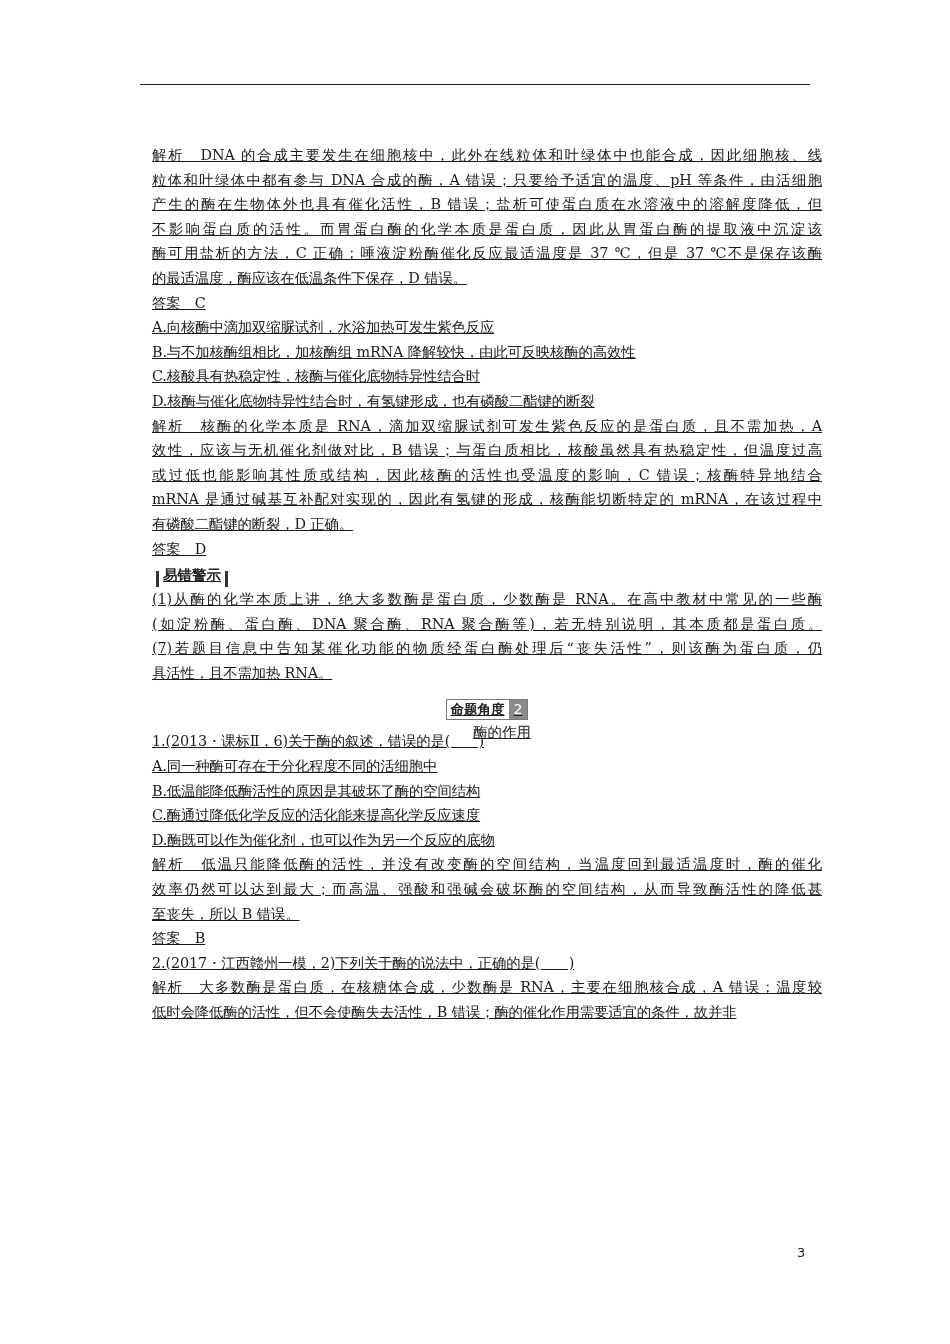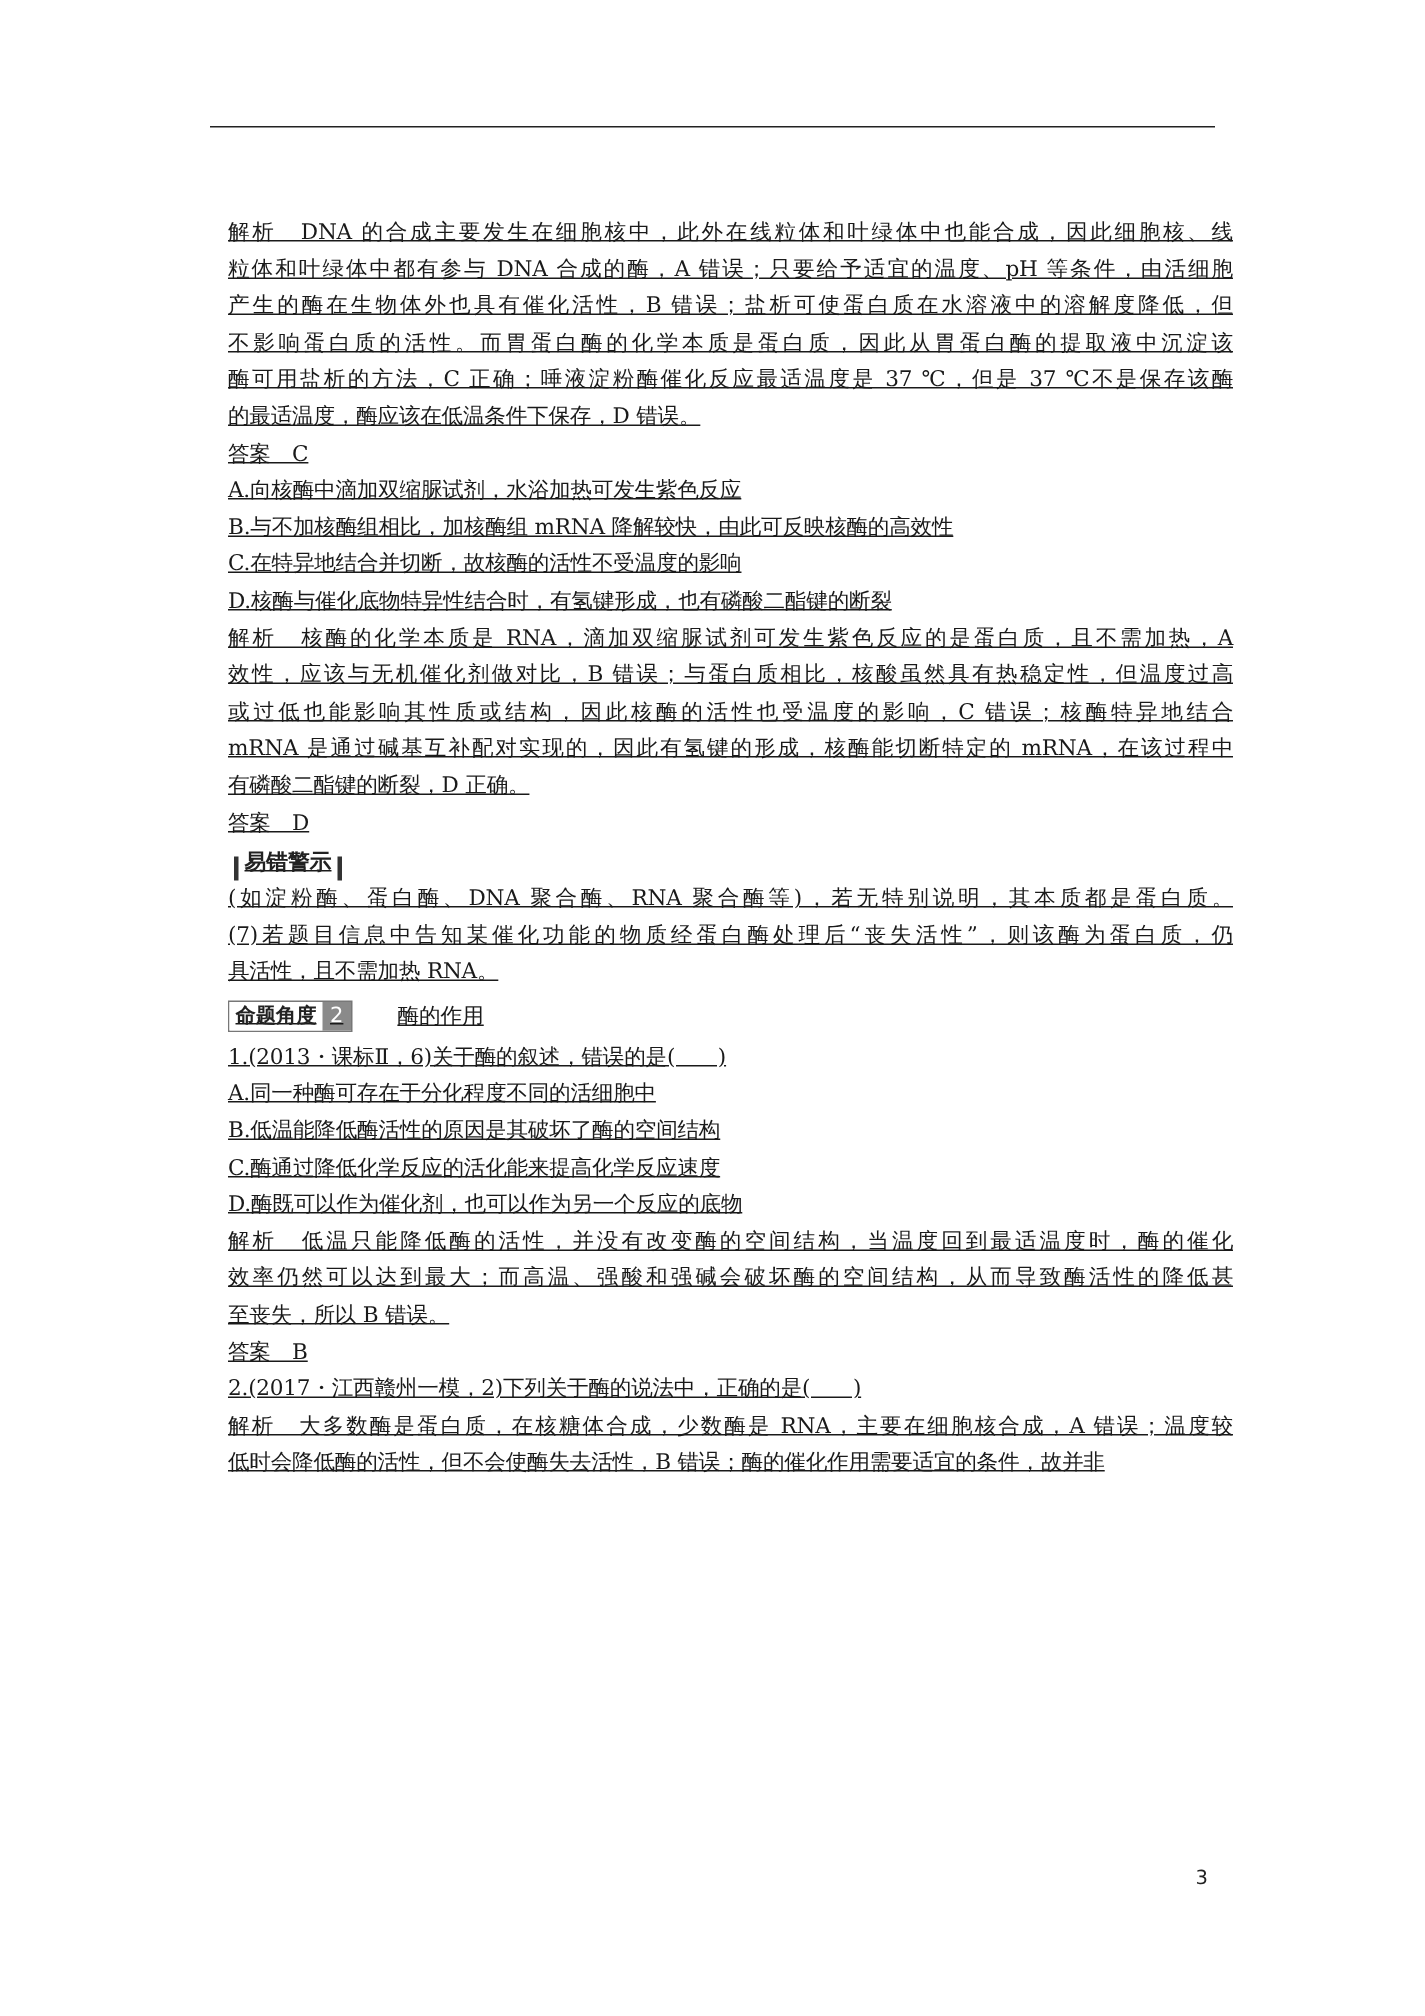--- a/index.html
+++ b/index.html
@@ -5,21 +5,21 @@
   html, body { margin: 0; padding: 0; background: #ffffff; }
   body { width: 950px; height: 1344px; position: relative; overflow: hidden;
          font-family: "DejaVu Serif", "Liberation Serif", serif; color: #1a1a1a; }
   .rule { position: absolute; left: 140px; top: 84px; width: 670px; height: 0; border-top: 1.5px solid #222; }
   .content { position: absolute; left: 152px; top: 143px; width: 670px; font-size: 14.4px; line-height: 24.6px; text-decoration: underline; }
   .line { white-space: nowrap; height: 24.6px; overflow: visible; letter-spacing: -0.15px; }
   .just { text-align: justify; text-align-last: justify; }
   .warn { display: flex; align-items: flex-end; height: 26px; font-family: "DejaVu Sans", sans-serif;
           font-weight: bold; font-size: 14.5px; color: #222; }
   .warn .bar { display: inline-block; width: 3px; height: 16px; background: #333; margin: 0 4px; }
-  .badge-row { display: flex; align-items: center; height: 30px; margin-top: 2px; }
+  .badge-row { display: flex; align-items: center; height: 30px; margin-top: 14px; flex-direction: column; }
   .badge { display: inline-flex; align-items: stretch; border: 1px solid #777; height: 19px; }
   .badge .lbl { font-family: "DejaVu Sans", sans-serif; font-weight: bold; font-size: 13.5px; color: #222;
                 padding: 0 4px; line-height: 19px; background: #fff; }
   .badge .num { font-family: "DejaVu Sans", sans-serif; font-size: 14px; color: #fff; background: #8a8a8a;
                 padding: 0 5px; line-height: 19px; }
   .badge-title { margin-left: 30px; font-size: 14.4px; }
   .page-num { position: absolute; left: 797px; top: 1245px; font-family: "DejaVu Sans", sans-serif; font-size: 13px; color: #222; }
 </style>
 </head>
 <body>
@@ -34,39 +34,40 @@
       <div class="line just">不影响蛋白质的活性。而胃蛋白酶的化学本质是蛋白质，因此从胃蛋白酶的提取液中沉淀该</div>
       <div class="line just">酶可用盐析的方法，C 正确；唾液淀粉酶催化反应最适温度是 37 ℃，但是 37 ℃不是保存该酶</div>
       <div class="line">的最适温度，酶应该在低温条件下保存，D 错误。</div>
     </div>
     <div>
       <div class="line">答案　C</div>
     </div>
     <div>
       <div class="line">A.向核酶中滴加双缩脲试剂，水浴加热可发生紫色反应</div>
       <div class="line">B.与不加核酶组相比，加核酶组 mRNA 降解较快，由此可反映核酶的高效性</div>
-      <div class="line">C.在特异地结合并切断，故核酶的活性不受温度的影响</div>
+      <div class="line">C.核酸具有热稳定性，核酶与催化底物特异性结合时</div>
       <div class="line">D.核酶与催化底物特异性结合时，有氢键形成，也有磷酸二酯键的断裂</div>
     </div>
     <div>
       <div class="line just">解析　核酶的化学本质是 RNA，滴加双缩脲试剂可发生紫色反应的是蛋白质，且不需加热，A</div>
       <div class="line just">效性，应该与无机催化剂做对比，B 错误；与蛋白质相比，核酸虽然具有热稳定性，但温度过高</div>
       <div class="line just">或过低也能影响其性质或结构，因此核酶的活性也受温度的影响，C 错误；核酶特异地结合</div>
       <div class="line just">mRNA 是通过碱基互补配对实现的，因此有氢键的形成，核酶能切断特定的 mRNA，在该过程中</div>
       <div class="line">有磷酸二酯键的断裂，D 正确。</div>
     </div>
     <div>
       <div class="line">答案　D</div>
     </div>
     <div class="warn">
       <span class="bar"></span>
       <span>易错警示</span>
       <span class="bar"></span>
     </div>
     <div>
+      <div class="line just">(1)从酶的化学本质上讲，绝大多数酶是蛋白质，少数酶是 RNA。在高中教材中常见的一些酶</div>
       <div class="line just">(如淀粉酶、蛋白酶、DNA 聚合酶、RNA 聚合酶等)，若无特别说明，其本质都是蛋白质。</div>
       <div class="line just">(7)若题目信息中告知某催化功能的物质经蛋白酶处理后“丧失活性”，则该酶为蛋白质，仍</div>
       <div class="line">具活性，且不需加热 RNA。</div>
     </div>
     <div class="badge-row">
       <span class="badge">
         <span class="lbl">命题角度</span>
         <span class="num">2</span>
       </span>
       <span class="badge-title">酶的作用</span>

